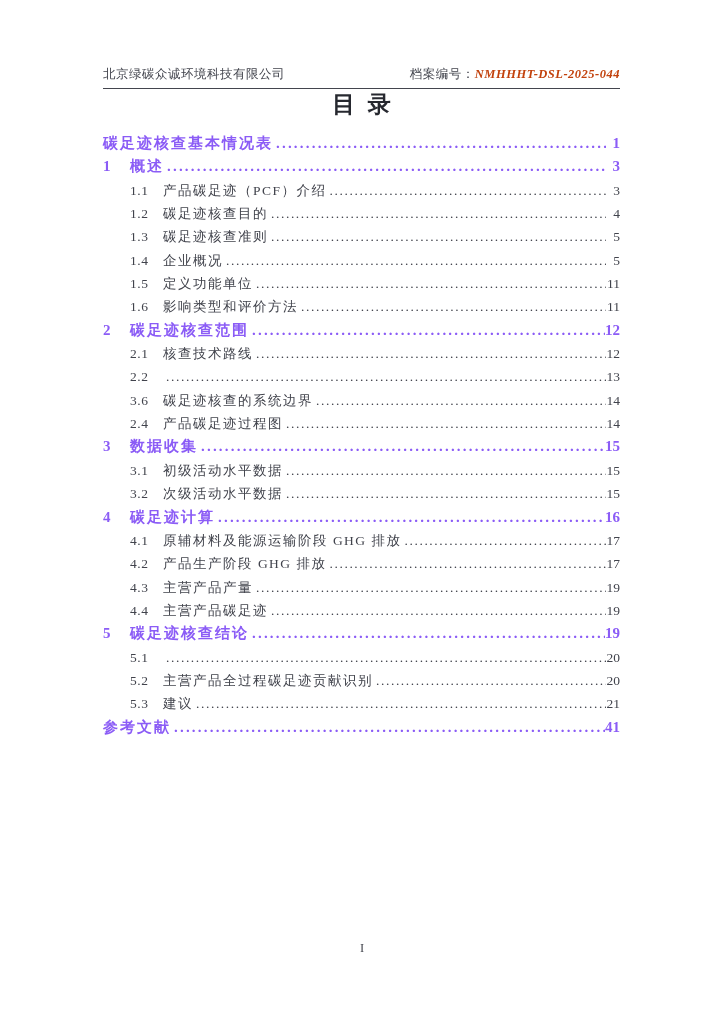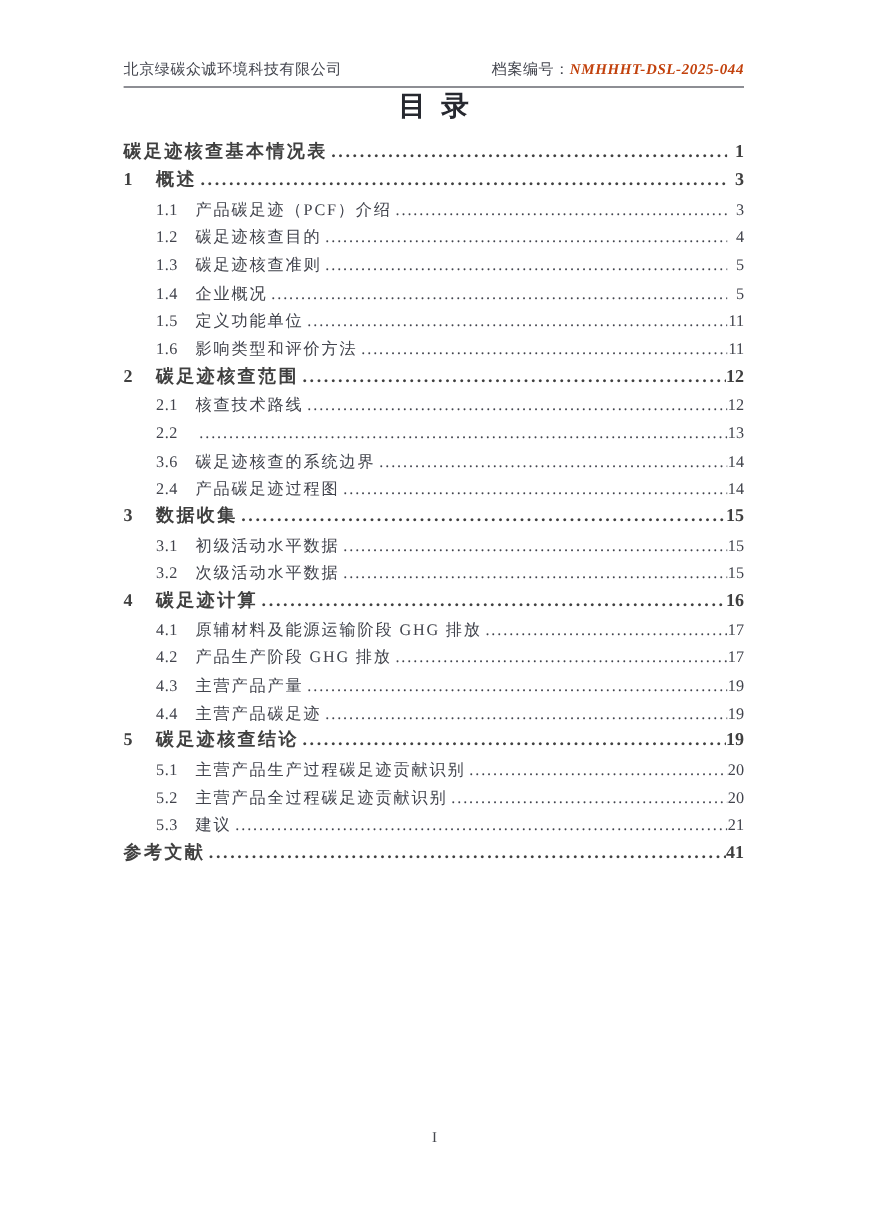--- a/index.html
+++ b/index.html
@@ -12,21 +12,21 @@
     height: 1024px;
     position: relative;
     font-family: "Liberation Serif", "DejaVu Serif", serif;
     color: #3f414a;
     overflow: hidden;
   }
   .content {
     position: absolute;
     left: 103px;
     width: 517px;
-    top: 0;
+    top: 16px;
   }
   
   .header-row {
     display: flex;
     justify-content: space-between;
     align-items: flex-end;
     padding-top: 50px;
     padding-bottom: 5px;
     border-bottom: 1.5px solid #43454e;
     font-size: 12.5px;
@@ -56,21 +56,21 @@
     align-items: baseline;
     height: 23.35px;
     line-height: 23.35px;
     font-size: 13.5px;
     color: #41434c;
     white-space: nowrap;
   }
   .toc-row.bold {
     font-weight: bold;
     font-size: 15px;
-    color: #404040;
+    color: #8b5cf6;
   }
   .toc-row.level-2 { padding-left: 27px; }
   .toc-num {
     flex: none;
     width: 33px;
     letter-spacing: 0.5px;
   }
   .toc-row.level-1 .toc-num { width: 27px; }
   .toc-label {
     flex: none;
@@ -242,21 +242,20 @@
     <span class="toc-page">19</span>
   </div>
       <div class="toc-row level-1 bold">
     <span class="toc-num">5</span>
     <span class="toc-label">碳足迹核查结论</span>
     <span class="toc-dots">............................................................................................................................................................................................................................................................................................................</span>
     <span class="toc-page">19</span>
   </div>
       <div class="toc-row level-2">
     <span class="toc-num">5.1</span>
-    <span class="toc-label">主营产品生产过程碳足迹贡献识别</span>
     <span class="toc-dots">............................................................................................................................................................................................................................................................................................................</span>
     <span class="toc-page">20</span>
   </div>
       <div class="toc-row level-2">
     <span class="toc-num">5.2</span>
     <span class="toc-label">主营产品全过程碳足迹贡献识别</span>
     <span class="toc-dots">............................................................................................................................................................................................................................................................................................................</span>
     <span class="toc-page">20</span>
   </div>
       <div class="toc-row level-2">

